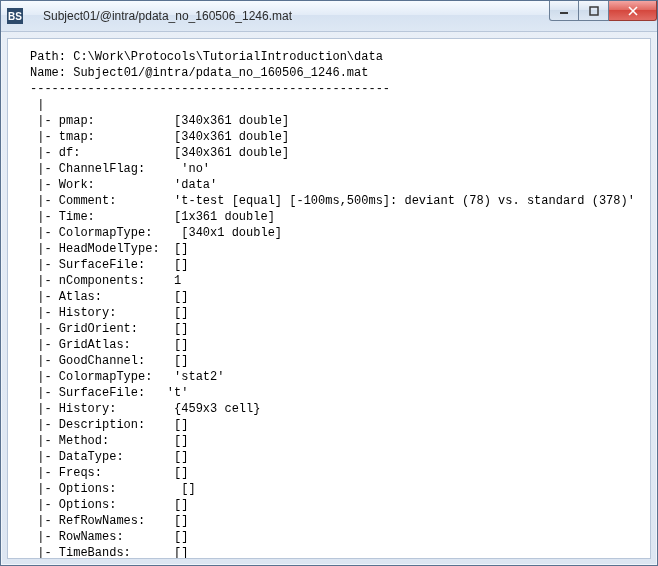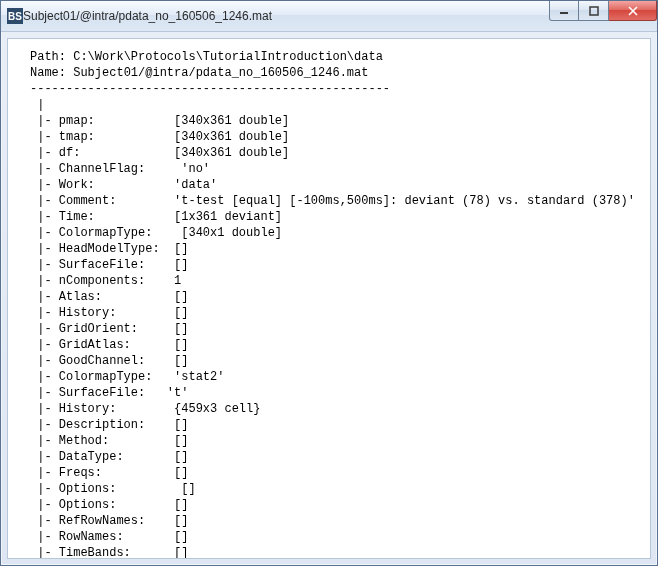--- a/index.html
+++ b/index.html
@@ -25,21 +25,21 @@
     height: 30px;
     display: flex;
     align-items: center;
     padding: 0 0 0 6px;
     background: linear-gradient(to bottom, #f7fbff 0%, #e3ecf7 45%, #d6e2f1 46%, #dee8f4 100%);
     border-bottom: 1px solid #b8c6d9;
   }
   .titlebar .icon {
     width: 16px;
     height: 16px;
-    margin-right: 0;
+    margin-right: 20px;
     display:flex;
     align-items:center;
     justify-content:center;
   }
   .titlebar .title {
     font-size: 12px;
     color: #2b2b2b;
     flex: 1;
     white-space: nowrap;
     overflow: hidden;
@@ -131,21 +131,21 @@
     <div class="content"><span>Path:</span> <span>C:\Work\Protocols\TutorialIntroduction\data</span>
 <span>Name:</span> <span>Subject01/@intra/pdata_no_160506_1246.mat</span>
 <span class="hr-line">--------------------------------------------------</span>
  <span>|</span>
 <span><span> |- pmap:           </span><span>[340x361 double]</span></span>
 <span><span> |- tmap:           </span><span>[340x361 double]</span></span>
 <span><span> |- df:             </span><span>[340x361 double]</span></span>
 <span><span> |- ChannelFlag:     </span><span>'no'</span></span>
 <span><span> |- Work:           </span><span>'data'</span></span>
 <span><span> |- Comment:        </span><span>'t-test [equal] [-100ms,500ms]: deviant (78) vs. standard (378)'</span></span>
-<span><span> |- Time:           </span><span>[1x361 deviant]</span></span>
+<span><span> |- Time:           </span><span>[1x361 double]</span></span>
 <span><span> |- ColormapType:    </span><span>[340x1 double]</span></span>
 <span><span> |- HeadModelType:  </span><span>[]</span></span>
 <span><span> |- SurfaceFile:    </span><span>[]</span></span>
 <span><span> |- nComponents:    </span><span>1</span></span>
 <span><span> |- Atlas:          </span><span>[]</span></span>
 <span><span> |- History:        </span><span>[]</span></span>
 <span><span> |- GridOrient:     </span><span>[]</span></span>
 <span><span> |- GridAtlas:      </span><span>[]</span></span>
 <span><span> |- GoodChannel:    </span><span>[]</span></span>
 <span><span> |- ColormapType:   </span><span>'stat2'</span></span>

